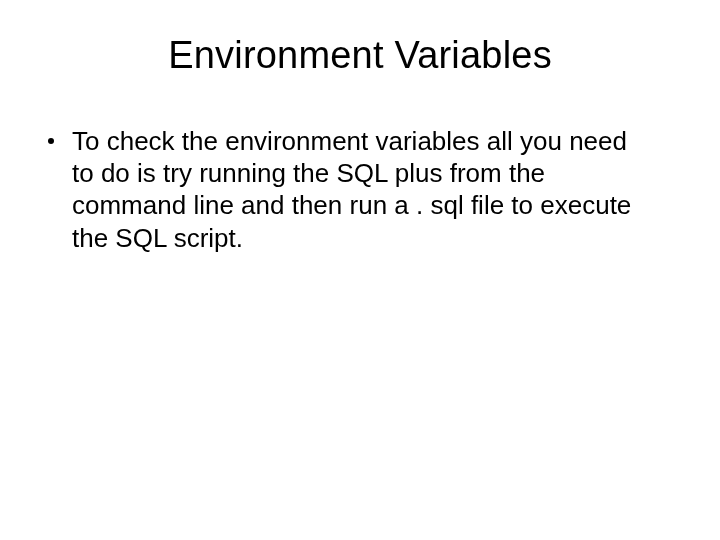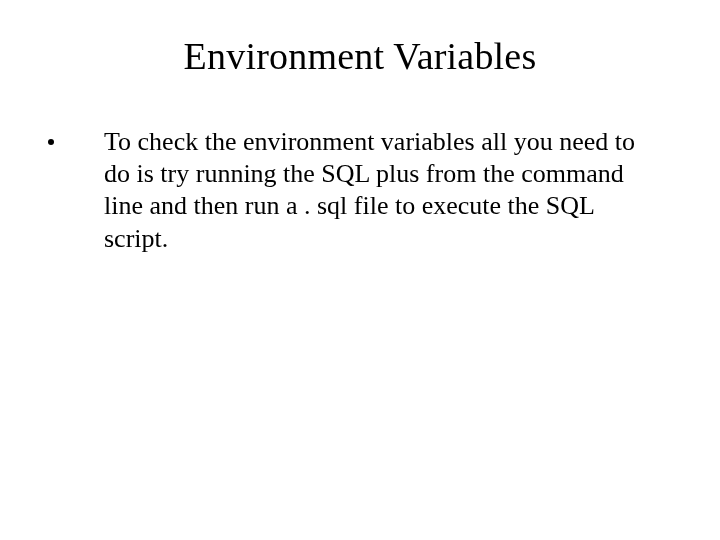--- a/index.html
+++ b/index.html
@@ -1,15 +1,15 @@
 <!DOCTYPE html>
 <html><head>
   <meta charset="utf-8">
   <style>
-    * { margin: 0; padding: 0; box-sizing: border-box; font-family: Liberation Serif, serif; }
+    * { margin: 0; padding: 0; box-sizing: border-box; }
     body {
       width: 720px;
       height: 540px;
       background: #ffffff;
       font-family: Arial, Helvetica, sans-serif;
       color: #000000;
       overflow: hidden;
     }
     .slide {
       width: 100%;
@@ -38,21 +38,20 @@
       flex: 0 0 auto;
       width: 6px;
       height: 6px;
       background: #000;
       border-radius: 50%;
       margin-top: 13px;
       margin-right: 18px;
     }
     .bullet-text {
       flex: 1 1 auto;
-      margin-left: 32px;
     }
   </style>
 </head>
 <body>
 
 <div class="slide">
   <h1 class="title">Environment Variables</h1>
   <div class="content">
     <div class="bullet-item">
       <span class="bullet-dot"></span>

